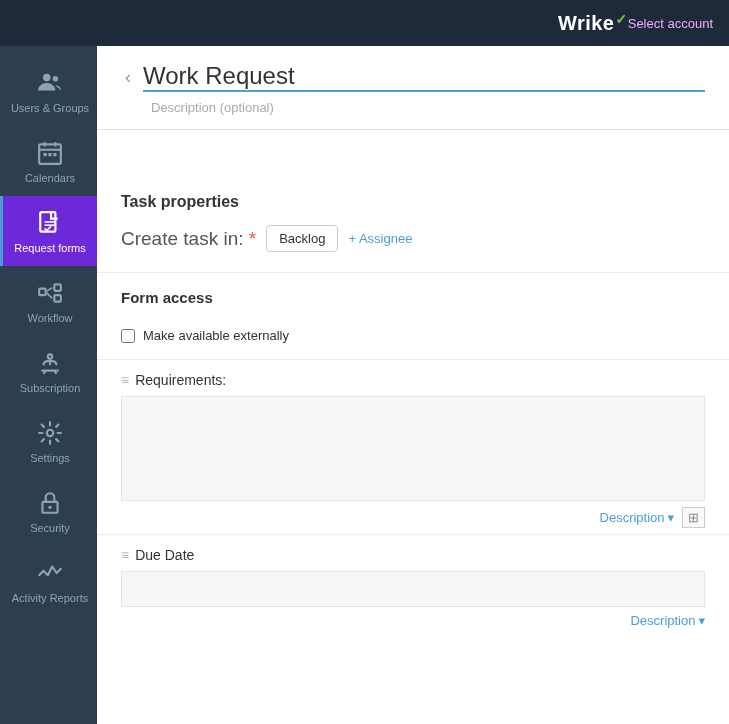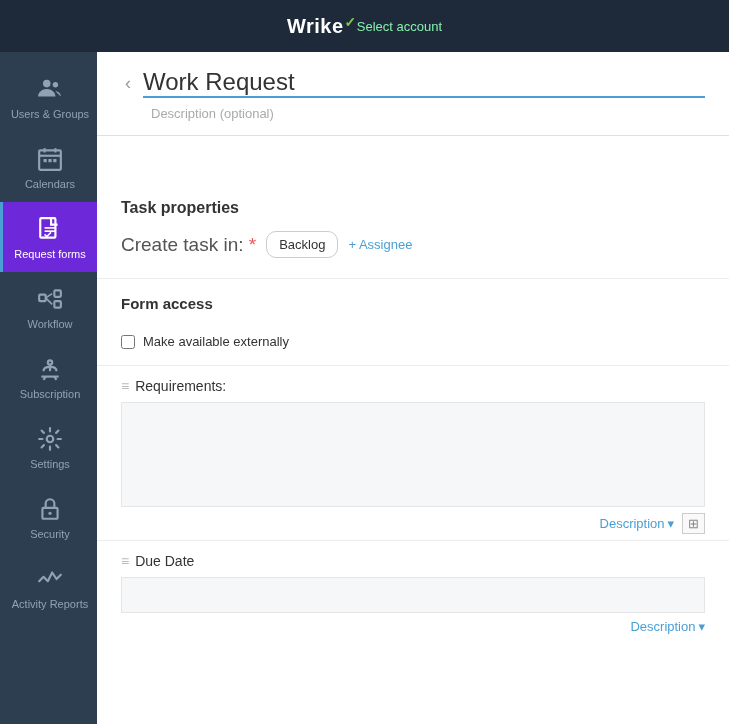--- a/index.html
+++ b/index.html
@@ -1,44 +1,44 @@
 <!DOCTYPE html>
 <html><head>
   <meta charset="utf-8">
   <style>
     * { box-sizing: border-box; margin: 0; padding: 0; }
     body { font-family: Arial, sans-serif; display: flex; flex-direction: column; height: 724px; width: 729px; overflow: hidden; background: #f5f5f5; }
 
     
     .top-bar {
       background: #1e2a3a;
-      height: 52px;
-      display: flex;
-      align-items: center;
-      justify-content: center;
+      height: 46px;
+      display: flex;
+      align-items: center;
+      justify-content: flex-end;
       padding: 16px 16px;
       flex-shrink: 0;
     }
     .wrike-logo {
       display: flex;
       align-items: center;
       color: white;
       font-size: 20px;
       font-weight: bold;
       letter-spacing: 0.5px;
     }
     .wrike-logo .checkmark {
       color: #7ec844;
       font-size: 14px;
       position: relative;
       top: -4px;
       margin-left: 1px;
     }
     .select-account {
-      color: #86efac;
+      color: #f0abfc;
       font-size: 13px;
       cursor: pointer;
     }
 
     
     .main-layout {
       display: flex;
       flex: 1;
       overflow: hidden;
     }
@@ -151,21 +151,21 @@
     .required-star {
       color: #e55;
     }
     .backlog-btn {
       border: 1px solid #ccc;
       background: #fff;
       padding: 5px 12px;
       font-size: 13px;
       color: #333;
       cursor: pointer;
-      border-radius: 10px;
+      border-radius: 4px;
     }
     .assignee-btn {
       color: #4a9fd4;
       font-size: 13px;
       cursor: pointer;
       background: none;
       border: none;
     }
 
     

